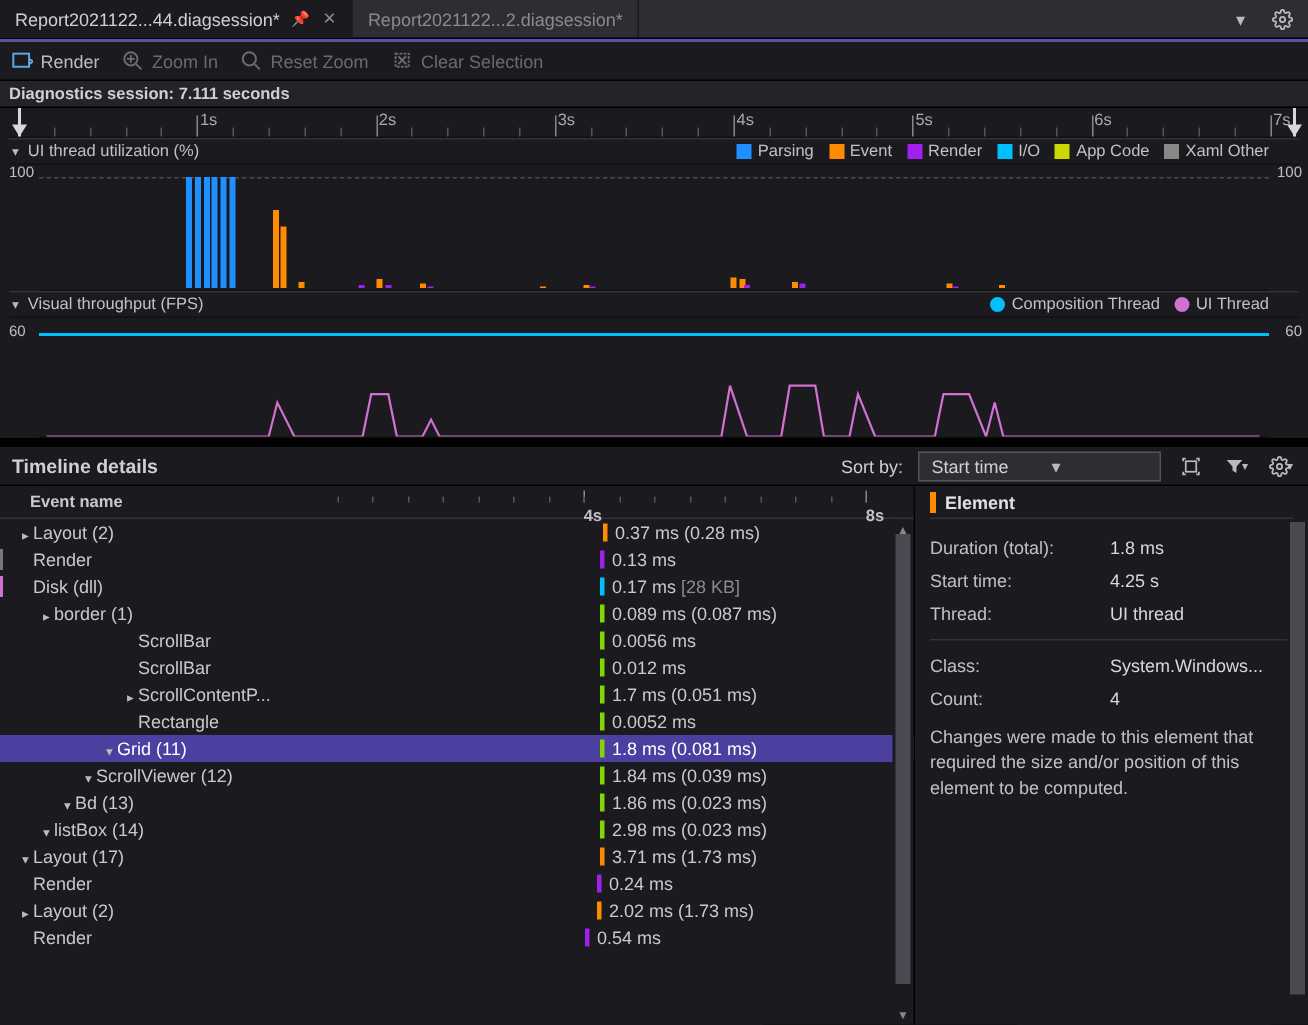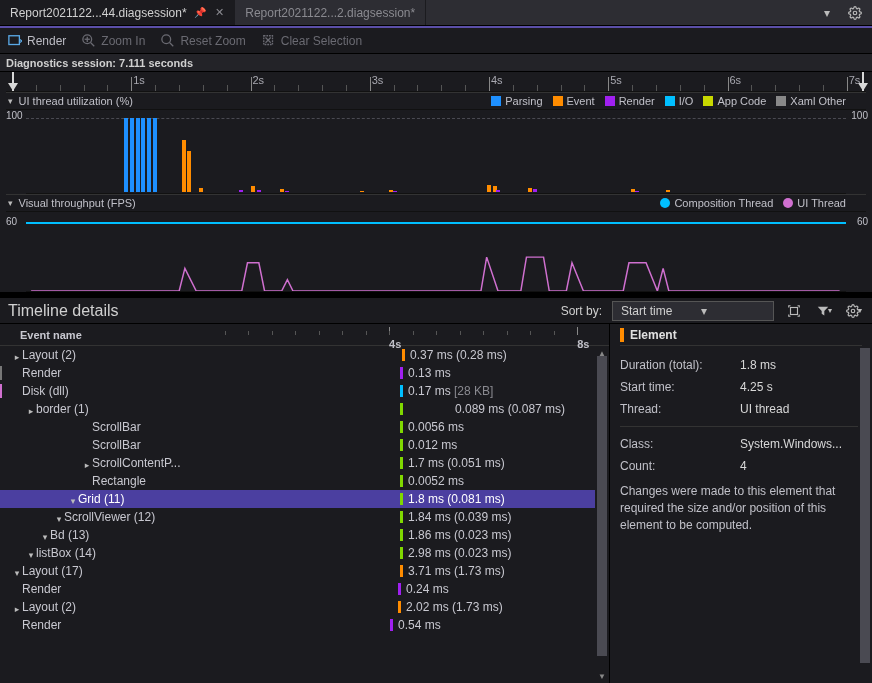--- a/index.html
+++ b/index.html
@@ -66,21 +66,21 @@
   .ylabel.r{left:auto;right:-22px;}
   .baseline{position:absolute;left:0;right:0;border-top:1px dashed #4a4a52;}
   .bar{position:absolute;bottom:1px;width:4px;}
   .fps-line{position:absolute;left:0;right:0;top:10px;height:2px;background:var(--cyan);}
   
   
   .divider{height:6px;background:#000;}
   
   
   .details-hdr{height:26px;display:flex;align-items:center;padding:0 8px;border-bottom:1px solid #000;background:var(--bg);gap:10px;}
-  .details-hdr .title{font-size:16px;font-weight:400;text-align:center;}
+  .details-hdr .title{font-size:13px;font-weight:700;text-align:center;}
   .details-hdr .right{margin-left:auto;display:flex;align-items:center;gap:10px;}
   .select-wrap{display:flex;align-items:center;background:#2d2d33;border:1px solid #555; height:20px;}
   .select-wrap span{padding:0 8px;font-size:12px;min-width:80px;}
   .caret{padding:0 6px;color:#bbb;}
   .iconbtn{width:20px;height:20px;display:flex;align-items:center;justify-content:center;color:#bbb;}
 
   
   .details-body{flex:1;display:flex;min-height:0;}
   .tree-pane{width:610px;display:flex;flex-direction:column;border-right:1px solid #000;min-height:0;}
   .tree-cols{height:22px;display:flex;align-items:center;border-bottom:1px solid #333;font-size:11px;color:#c8c8d0;background:var(--bg);font-weight:600;}
@@ -416,21 +416,21 @@
               <div class="dur" style="left: 208px;"><span>0.17 ms</span> <span class="dim">[28 KB]</span></div>
             </div>
           </div>
           <div class="row">
             <div class="tcell " style="padding-left: 24px;">
               <span class="ar closed"></span>
               <span>border (1)</span>
             </div>
             <div class="dcell">
               <div class="marker" style="left: 200px; background: rgb(128, 216, 0);"></div>
-              <div class="dur" style="left: 208px; margin-left: 47px;"><span>0.089 ms</span> <span class="">(0.087 ms)</span></div>
+              <div class="dur" style="left: 208px;"><span>0.089 ms</span> <span class="">(0.087 ms)</span></div>
             </div>
           </div>
           <div class="row">
             <div class="tcell " style="padding-left: 80px;">
               <span class="ar "></span>
               <span>ScrollBar</span>
             </div>
             <div class="dcell">
               <div class="marker" style="left: 200px; background: rgb(128, 216, 0);"></div>
               <div class="dur" style="left: 208px;"><span>0.0056 ms</span></div>

